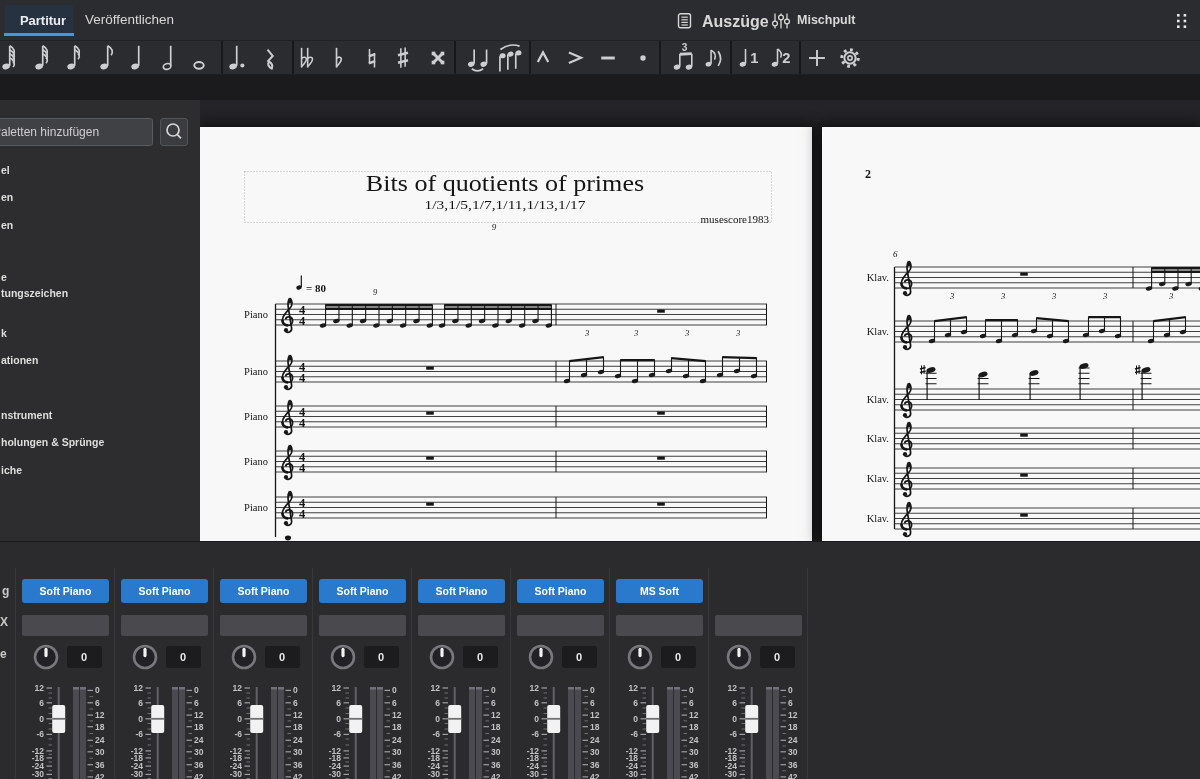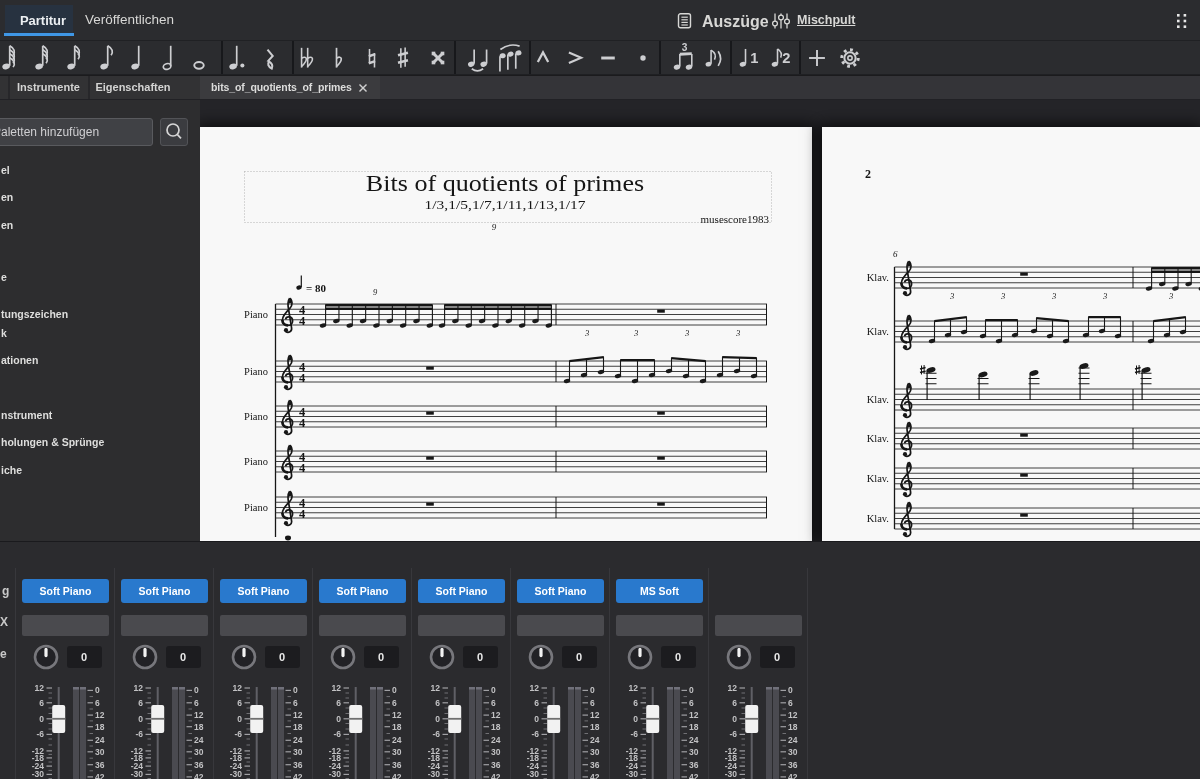--- a/index.html
+++ b/index.html
@@ -7,21 +7,21 @@
   #app { position:relative; width:1200px; height:779px; }
   .abs { position:absolute; }
 
   
   #topbar { position:absolute; left:0; top:0; width:1200px; height:40px; background:#2b2c2f; }
   #tab-partitur { position:absolute; left:5px; top:5px; width:68px; height:31px; background:#273240; }
   #tab-partitur .ul { position:absolute; left:-1px; bottom:0; width:70px; height:3px; background:#3f97e6; }
   #tab-partitur span { position:absolute; left:0; top:8px; width:76px; text-align:center; color:#eceff2; font-size:13px; font-weight:600; }
   #lbl-veroeff { position:absolute; left:85px; top:12px; color:#d8d8d6; font-size:13.5px; }
   #lbl-auszuege { position:absolute; left:702px; top:13px; color:#d8d8d6; font-size:16px; font-weight:600;}
-  #lbl-mischpult { position:absolute; left:797px; top:13px; color:#d8d8d6; font-size:12.5px; font-weight:600;text-decoration:underline;}
+  #lbl-mischpult { position:absolute; left:797px; top:13px; color:#d8d8d6; font-size:12.5px; font-weight:600;}
 
   
   #toolbar { position:absolute; left:0; top:40px; width:1200px; height:35px; background:#2b2c2f; border-top:1px solid #202124; border-bottom:1px solid #1f2023; }
 
   
   #tabrow { position:absolute; left:0; top:75px; width:1200px; height:25px; }
   #tabrow .leftbg { position:absolute; left:0; top:1px; width:200px; height:23px; background:#323234; }
   #tabrow .rightbg { position:absolute; left:200px; top:1px; width:1000px; height:23px; background:#343438; }
   #tabrow .botline { position:absolute; left:0; top:24px; width:1200px; height:1px; background:#212125; }
   .tsep { position:absolute; top:1px; width:2px; height:23px; background:#27272a; }
@@ -231,52 +231,36 @@
           <line x1="817" y1="10" x2="817" y2="24" stroke="#cdced1" stroke-width="1.7"></line>
         </g>
         <g transform="translate(850,17) scale(1.13) translate(-850,-17)">
           <circle cx="850" cy="17" r="5.0" fill="none" stroke="#cdced1" stroke-width="1.8"></circle>
           <circle cx="850" cy="17" r="7.3" fill="none" stroke="#cdced1" stroke-width="2.6" stroke-dasharray="2.5,3.2"></circle>
           <circle cx="850" cy="17" r="1.9" fill="none" stroke="#cdced1" stroke-width="1.4"></circle>
         </g>
     </svg>
   </div>
 
-  <div id="tabrow">
-    <div class="leftbg"></div>
-    <div class="rightbg"></div>
-    <div class="botline"></div>
-    <div class="tsep" style="left:8px"></div>
-    <div class="tsep" style="left:88px"></div>
-    <div class="ptab" style="left:9px;width:79px">Instrumente</div>
-    <div class="ptab" style="left:90px;width:86px">Eigenschaften</div>
-    <div id="scoretab">
-      <span class="txt">bits_of_quotients_of_primes</span>
-      <svg class="abs" style="left:158px;top:7px" width="10" height="10" viewBox="0 0 10 10">
-        <line x1="1.5" y1="1.5" x2="8.5" y2="8.5" stroke="#cfcfcf" stroke-width="1.4"></line>
-        <line x1="8.5" y1="1.5" x2="1.5" y2="8.5" stroke="#cfcfcf" stroke-width="1.4"></line>
-      </svg>
-    </div>
-  </div>
 
   <div id="leftpanel">
     <div id="searchbox">
         <span>Paletten hinzufügen</span>
       </div>
     <div id="searchbtn">
       <svg width="26" height="26" viewBox="0 0 26 26">
         <circle cx="12" cy="11" r="6" fill="none" stroke="#d6d6d6" stroke-width="1.7"></circle>
         <line x1="16.2" y1="15.4" x2="20" y2="19.4" stroke="#d6d6d6" stroke-width="1.7"></line>
       </svg>
     </div>
     <div class="palitem" style="top:64px">el</div>
     <div class="palitem" style="top:91px">en</div>
     <div class="palitem" style="top:119px">en</div>
     <div class="palitem" style="top:171px">e</div>
-    <div class="palitem" style="top:208px">tungszeichen</div>
+    <div class="palitem" style="top:187px">tungszeichen</div>
     <div class="palitem" style="top:227px">k</div>
     <div class="palitem" style="top:254px">ationen</div>
     <div class="palitem" style="top:309px">nstrument</div>
     <div class="palitem" style="top:336px">holungen &amp; Sprünge</div>
     <div class="palitem" style="top:364px">iche</div>
   </div>
 
   <div id="scorearea">
     <div id="page1">
       <svg width="612" height="414" viewBox="0 0 612 414" style="position:absolute;left:0;top:0">

